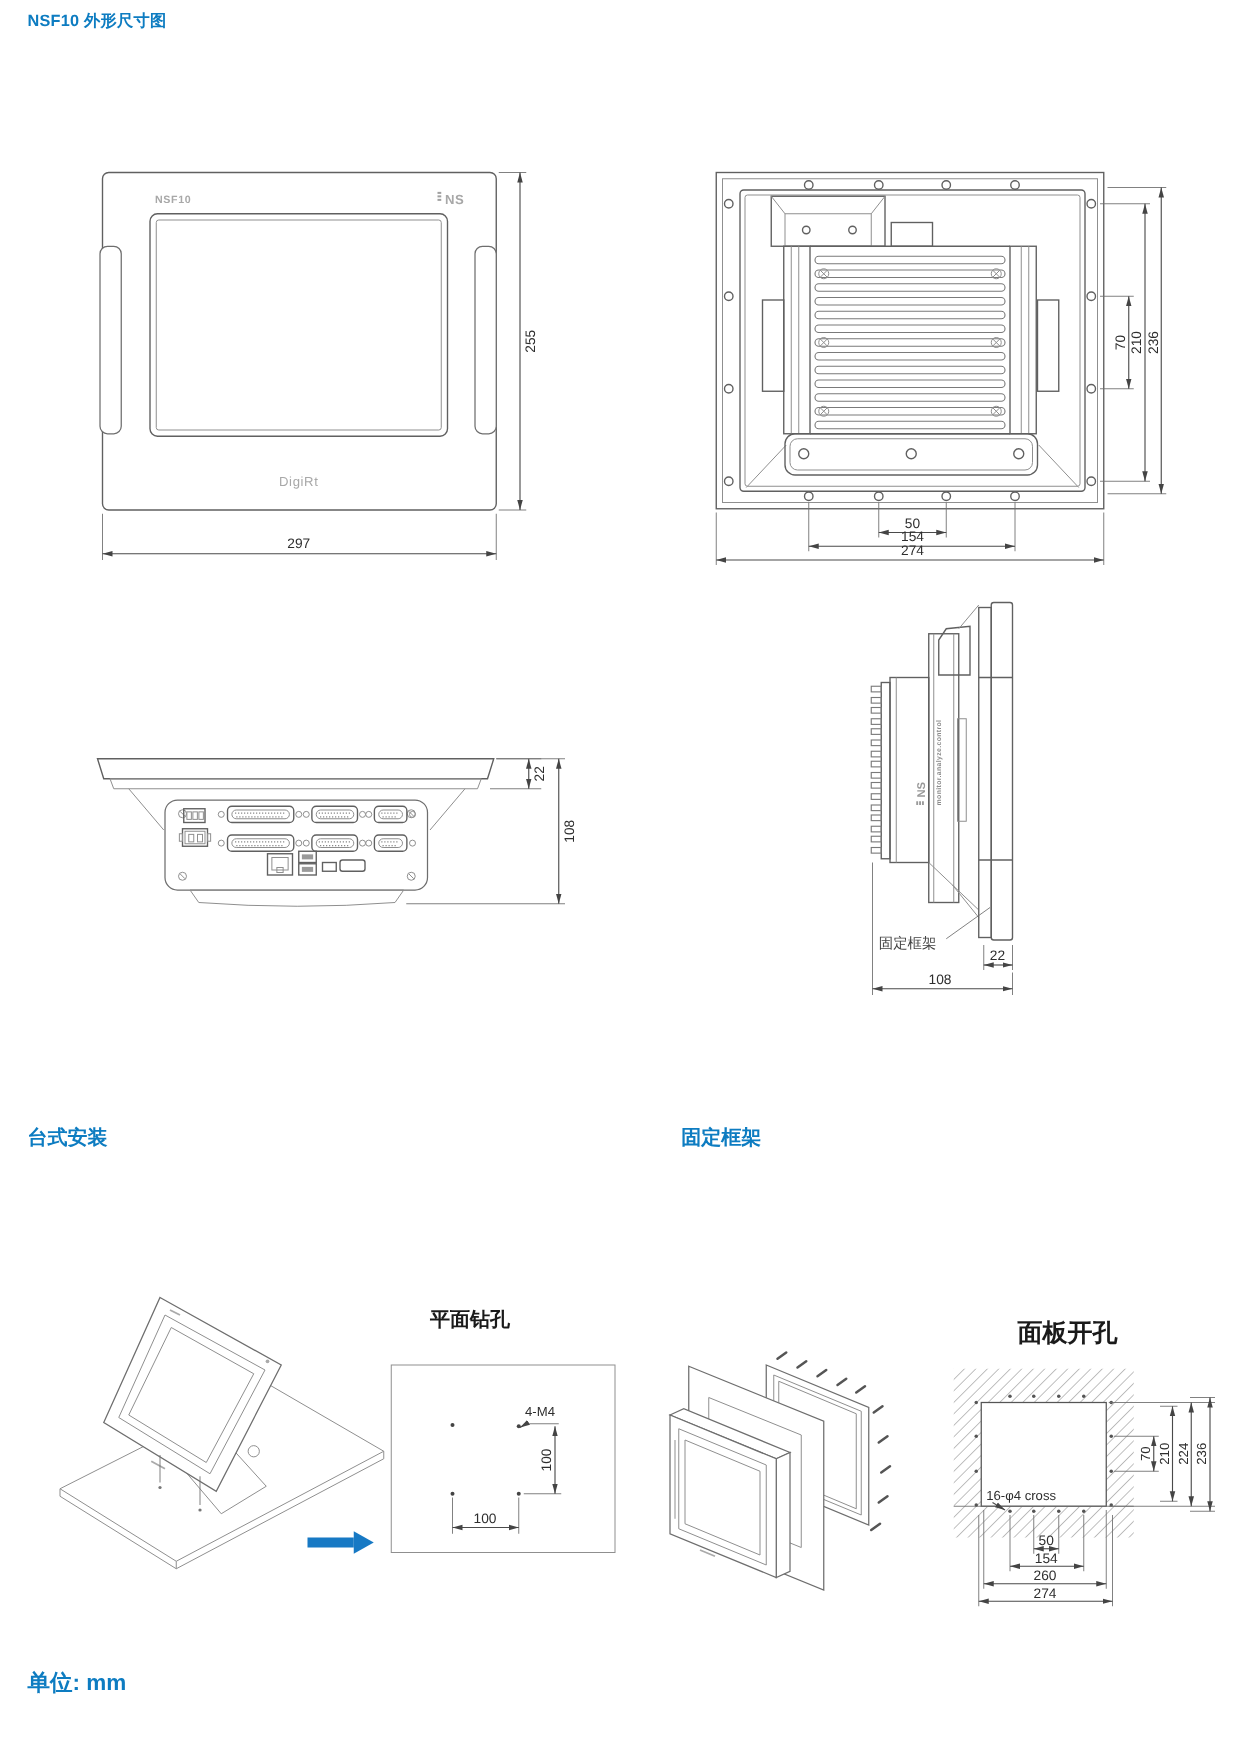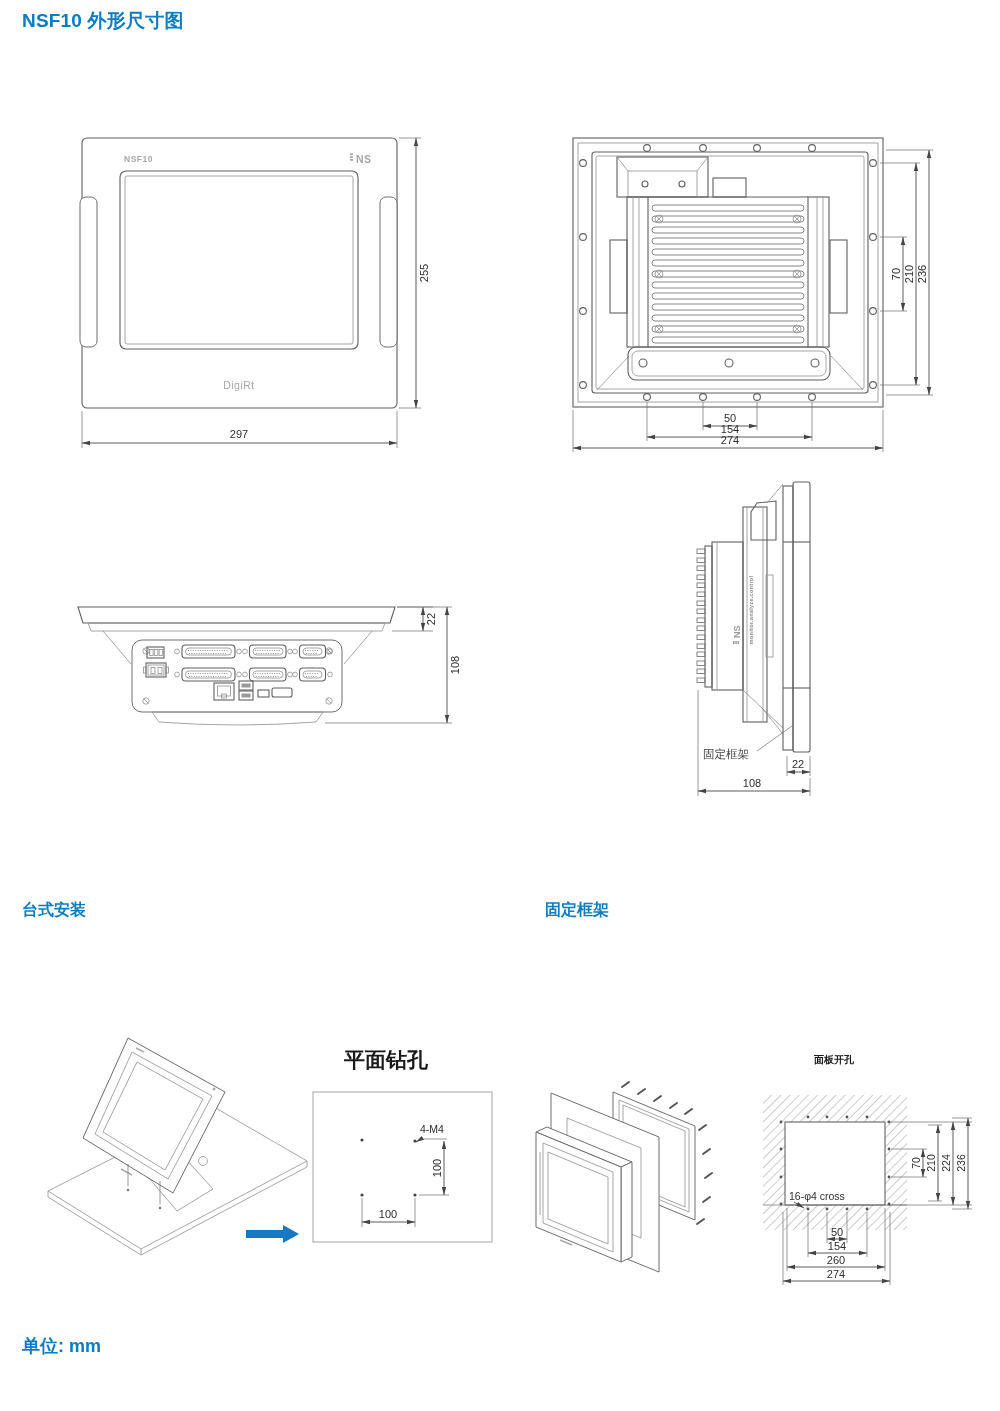--- a/index.html
+++ b/index.html
@@ -1,22 +1,22 @@
 <!DOCTYPE html>
 <html style="--accent: #0d7cc1;"><head>
 <meta charset="utf-8">
 <style>
   *{margin:0;padding:0;box-sizing:border-box}
   html,body{background:#fff}
   body{width:1000px;height:1411px;position:relative;font-family:"Liberation Sans",sans-serif;overflow:hidden}
   .abs{position:absolute}
   .heading{font-weight:bold;color:var(--accent,#0d7cc1)}
-  .title{font-size:19px;letter-spacing:.2px}
+  .title{font-size:13px;letter-spacing:.2px}
   .sec{font-size:16px}
-  .sub{font-size:10px;font-weight:bold;color:#1a1a1a}
+  .sub{font-size:20px;font-weight:bold;color:#1a1a1a}
   .unit{font-size:18px;font-weight:bold;color:var(--accent,#0d7cc1)}
   svg.view{position:absolute;overflow:visible}
   svg text{font-family:"Liberation Sans",sans-serif}
   .ol{fill:none;stroke:#606060;stroke-width:1.1}
   .olw{fill:#fff;stroke:#6e6e6e;stroke-width:1}
   .ol2{fill:none;stroke:#8f8f8f;stroke-width:.8}
   .fin{fill:none;stroke:#7a7a7a;stroke-width:.9}
   .ext{stroke:#6f6f6f;stroke-width:.7;fill:none}
   .dim{stroke:#4a4a4a;stroke-width:.9;fill:none}
   .dimt{fill:#2e2e2e;font-size:11px}
@@ -364,21 +364,21 @@
   <g>
     <line class="ext" x1="698" y1="690" x2="698" y2="796"></line>
     <line class="ext" x1="810" y1="778" x2="810" y2="796"></line>
     <line class="dim" x1="698" y1="791" x2="810" y2="791" marker-start="url(#as)" marker-end="url(#ae)"></line>
     <text class="dimt" x="752" y="787" text-anchor="middle">108</text>
   </g>
 </svg>
 
 <div class="abs heading sec" style="left:22px;top:900px">台式安装</div>
 <div class="abs heading sec" style="left:545px;top:900px">固定框架</div>
-<div class="abs sub" style="left:344px;top:1046px;font-size:21px">平面钻孔</div>
+<div class="abs sub" style="left:344px;top:1046px;font-size:16px">平面钻孔</div>
 <div class="abs sub" style="left:814px;top:1053px">面板开孔</div>
 
 <svg class="view" style="left:30px;top:1030px" width="280" height="250" viewBox="30 1030 280 250">
   <g>
     <polygon class="ol2" points="48,1191 214,1107 307,1161 141,1249" fill="#fff"></polygon>
     <path class="ol2" d="M48,1191 L48,1197 L141,1255 L307,1167 L307,1161"></path>
     <line class="ol2" x1="141" y1="1249" x2="141" y2="1255"></line>
   </g>
   <g>
     <polygon class="ol2" points="137,1164 174,1146 213,1189 177,1211" fill="#fff"></polygon>

